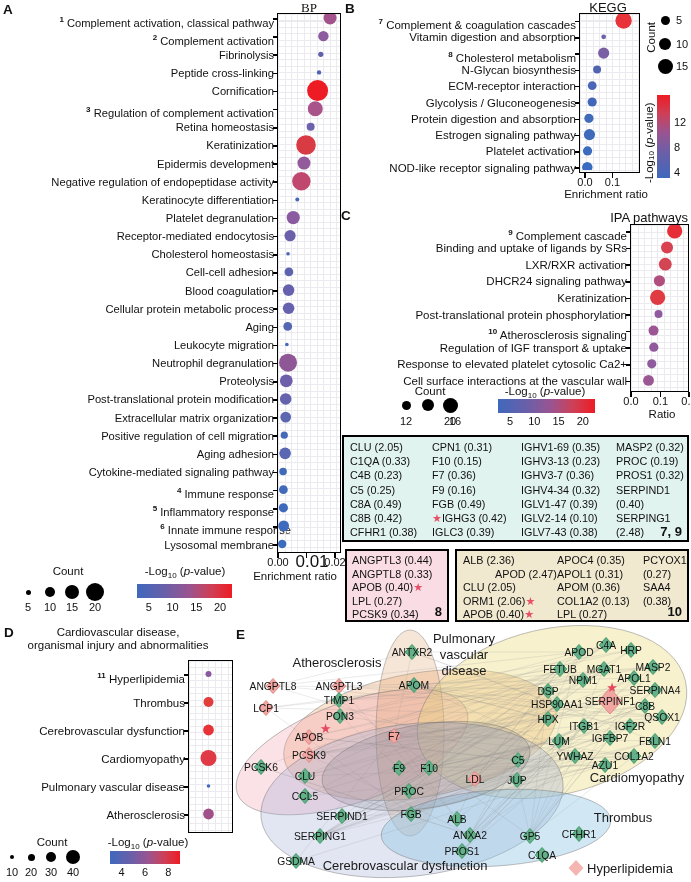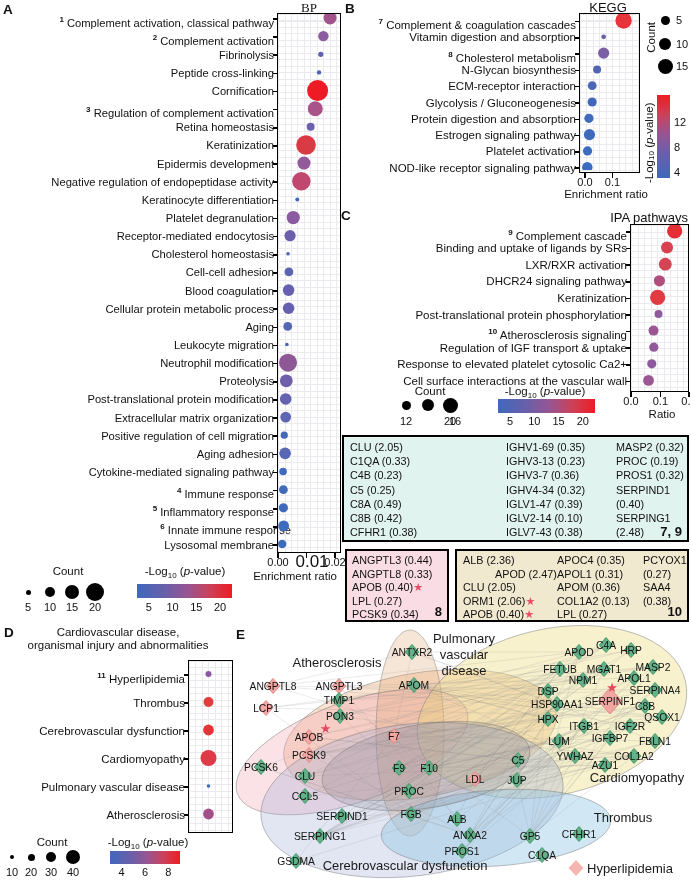--- a/index.html
+++ b/index.html
@@ -70,21 +70,21 @@
       <div class="rowlab" style="right: 417px; top: 266.46px; font-size: 11.2px;">Cell-cell adhesion</div>
       <div class="tick" style="left: 272.5px; top: 272.16px; width: 4.5px; height: 1.6px;"></div>
       <div class="rowlab" style="right: 417px; top: 284.6px; font-size: 11.2px;">Blood coagulation</div>
       <div class="tick" style="left: 272.5px; top: 290.3px; width: 4.5px; height: 1.6px;"></div>
       <div class="rowlab" style="right: 417px; top: 302.74px; font-size: 11.2px;">Cellular protein metabolic process</div>
       <div class="tick" style="left: 272.5px; top: 308.44px; width: 4.5px; height: 1.6px;"></div>
       <div class="rowlab" style="right: 417px; top: 320.88px; font-size: 11.2px;">Aging</div>
       <div class="tick" style="left: 272.5px; top: 326.58px; width: 4.5px; height: 1.6px;"></div>
       <div class="rowlab" style="right: 417px; top: 339.02px; font-size: 11.2px;">Leukocyte migration</div>
       <div class="tick" style="left: 272.5px; top: 344.72px; width: 4.5px; height: 1.6px;"></div>
-      <div class="rowlab" style="right: 417px; top: 357.16px; font-size: 11.2px;">Neutrophil modification</div>
+      <div class="rowlab" style="right: 417px; top: 357.16px; font-size: 11.2px;">Neutrophil degranulation</div>
       <div class="tick" style="left: 272.5px; top: 362.86px; width: 4.5px; height: 1.6px;"></div>
       <div class="rowlab" style="right: 417px; top: 375.3px; font-size: 11.2px;">Proteolysis</div>
       <div class="tick" style="left: 272.5px; top: 381px; width: 4.5px; height: 1.6px;"></div>
       <div class="rowlab" style="right: 417px; top: 393.44px; font-size: 11.2px;">Post-translational protein modification</div>
       <div class="tick" style="left: 272.5px; top: 399.14px; width: 4.5px; height: 1.6px;"></div>
       <div class="rowlab" style="right: 417px; top: 411.58px; font-size: 11.2px;">Extracellular matrix organization</div>
       <div class="tick" style="left: 272.5px; top: 417.28px; width: 4.5px; height: 1.6px;"></div>
       <div class="rowlab" style="right: 417px; top: 429.72px; font-size: 11.2px;">Positive regulation of cell migration</div>
       <div class="tick" style="left: 272.5px; top: 435.42px; width: 4.5px; height: 1.6px;"></div>
       <div class="rowlab" style="right: 417px; top: 447.86px; font-size: 11.2px;">Aging adhesion</div>
@@ -311,21 +311,30 @@
       <div class="gbox" style="left: 342px; top: 435px; width: 347px; height: 107px; background: rgb(225, 243, 239);">
         <div class="gcol" style="left: 6px; line-height: 14.2px;">
           <div style="white-space: nowrap;">CLU (2.05)</div>
           <div style="white-space: nowrap;">C1QA (0.33)</div>
           <div style="white-space: nowrap;">C4B (0.23)</div>
           <div style="white-space: nowrap;">C5 (0.25)</div>
           <div style="white-space: nowrap;">C8A (0.49)</div>
           <div style="white-space: nowrap;">C8B (0.42)</div>
           <div style="white-space: nowrap;">CFHR1 (0.38)</div>
         </div>
-        <div class="gcol" style="left: 162px; line-height: 14.2px;">
+        <div class="gcol" style="left: 88px; line-height: 14.2px;">
+          <div style="white-space: nowrap;">CPN1 (0.31)</div>
+          <div style="white-space: nowrap;">F10 (0.15)</div>
+          <div style="white-space: nowrap;">F7 (0.36)</div>
+          <div style="white-space: nowrap;">F9 (0.16)</div>
+          <div style="white-space: nowrap;">FGB (0.49)</div>
+          <div style="white-space: nowrap;"><span class="star">★</span>IGHG3 (0.42)</div>
+          <div style="white-space: nowrap;">IGLC3 (0.39)</div>
+        </div>
+        <div class="gcol" style="left: 177px; line-height: 14.2px;">
           <div style="white-space: nowrap;">IGHV1-69 (0.35)</div>
           <div style="white-space: nowrap;">IGHV3-13 (0.23)</div>
           <div style="white-space: nowrap;">IGHV3-7 (0.36)</div>
           <div style="white-space: nowrap;">IGHV4-34 (0.32)</div>
           <div style="white-space: nowrap;">IGLV1-47 (0.39)</div>
           <div style="white-space: nowrap;">IGLV2-14 (0.10)</div>
           <div style="white-space: nowrap;">IGLV7-43 (0.38)</div>
         </div>
         <div class="gcol" style="left: 272px; line-height: 14.2px;">
           <div style="white-space: nowrap;">MASP2 (0.32)</div>

